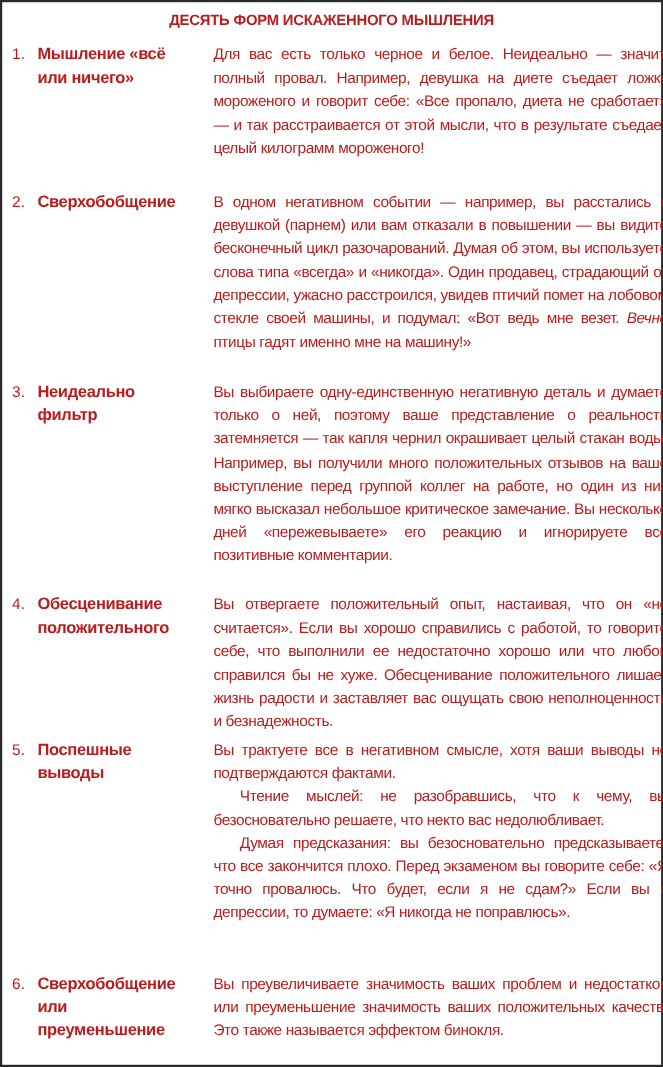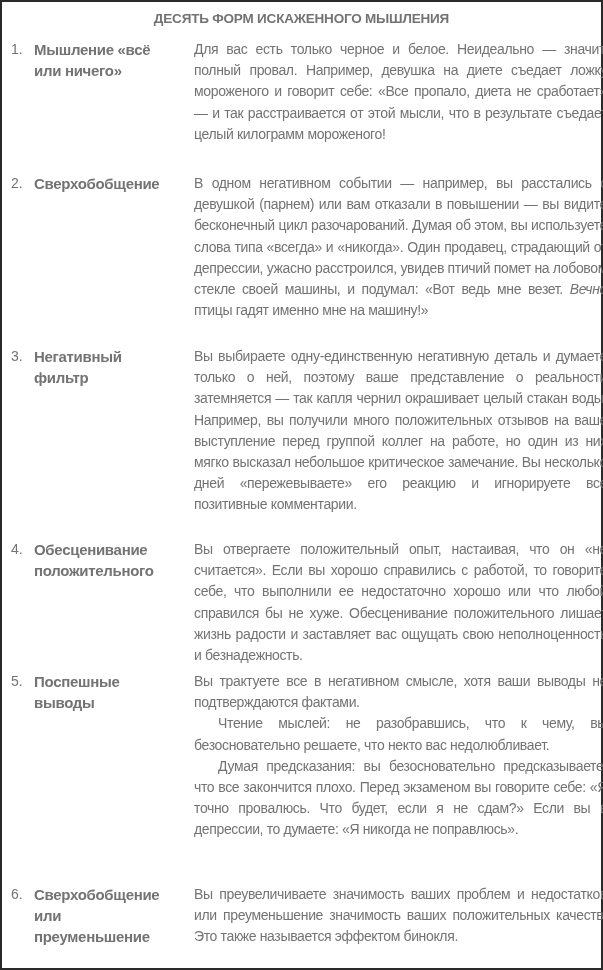--- a/index.html
+++ b/index.html
@@ -3,21 +3,21 @@
 <meta charset="utf-8">
 <style>
   html, body { margin: 0; padding: 0; background: #ffffff; }
   body { width: 603px; height: 970px; overflow: hidden; }
   .frame {
     position: absolute; left: 0; top: 0;
     width: 603px; height: 970px;
     box-sizing: border-box;
     border: 2px solid #2a2a2a;
     background: #ffffff;
-    color: #737373;
+    color: #b91c1c;
     font-family: "Liberation Sans", "DejaVu Sans", sans-serif;
   }
   .title {
     position: absolute; left: 0; right: 0; top: 9px;
     text-align: center;
     font-weight: bold;
     font-size: 13.5px;
     letter-spacing: -0.2px;
   }
   .row { position: absolute; left: 0; right: 0; }
@@ -59,21 +59,21 @@
   <div class="row" style="top:171px;">
     <div class="num">2.</div>
     <div class="label">Сверхобобщение</div>
     <div class="desc">
       <p><span>В одном негативном событии — например, вы расстались с девушкой (парнем) или вам отказали в повышении — вы видите бесконечный цикл разочарований. Думая об этом, вы используете слова типа «всегда» и «нико­гда». Один продавец, страдающий от депрессии, ужасно расстроился, увидев птичий помет на лобовом стекле своей машины, и подумал: «Вот ведь мне везет. </span><i>Вечно</i><span> птицы гадят именно мне на машину!»</span></p>
     </div>
   </div>
 
   <div class="row" style="top:344px;">
     <div class="num">3.</div>
-    <div class="label">Негативный фильтр</div>
+    <div class="label">Неидеально фильтр</div>
     <div class="desc">
       <p>Вы выбираете одну-единственную негативную деталь и думаете только о ней, поэтому ваше представление о реальности затемняется — так капля чернил окраши­вает целый стакан воды. Например, вы получили много положительных отзывов на ваше выступление перед группой коллег на работе, но один из них мягко выска­зал небольшое критическое замечание. Вы несколько дней «пережевываете» его реакцию и игнорируете все позитивные комментарии.</p>
     </div>
   </div>
 
   <div class="row" style="top:537px;">
     <div class="num">4.</div>
     <div class="label">Обесценивание положительного</div>
     <div class="desc">
       <p>Вы отвергаете положительный опыт, настаивая, что он «не считается». Если вы хорошо справились с работой, то говорите себе, что выполнили ее недостаточно хо­рошо или что любой справился бы не хуже. Обесценива­ние положительного лишает жизнь радости и заставляет вас ощущать свою неполноценность и безнадежность.</p>

